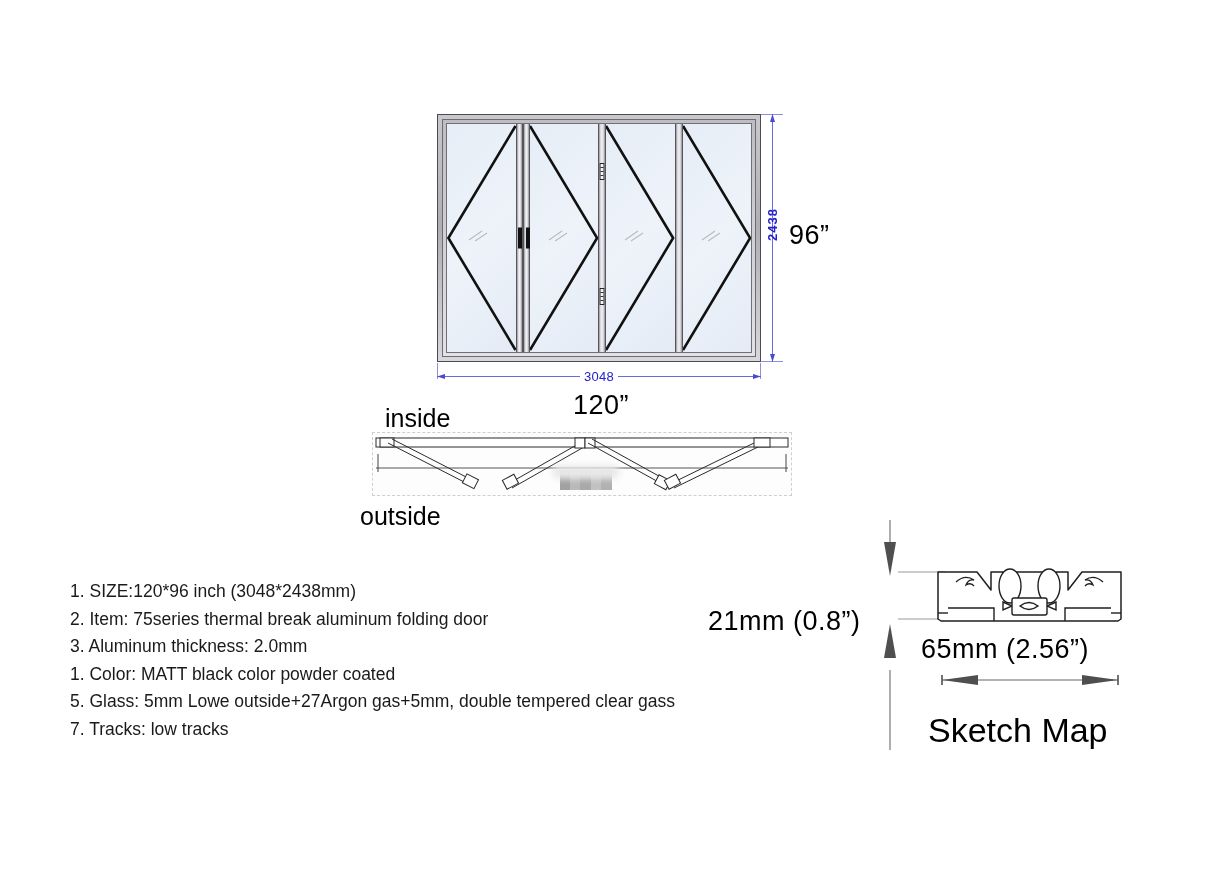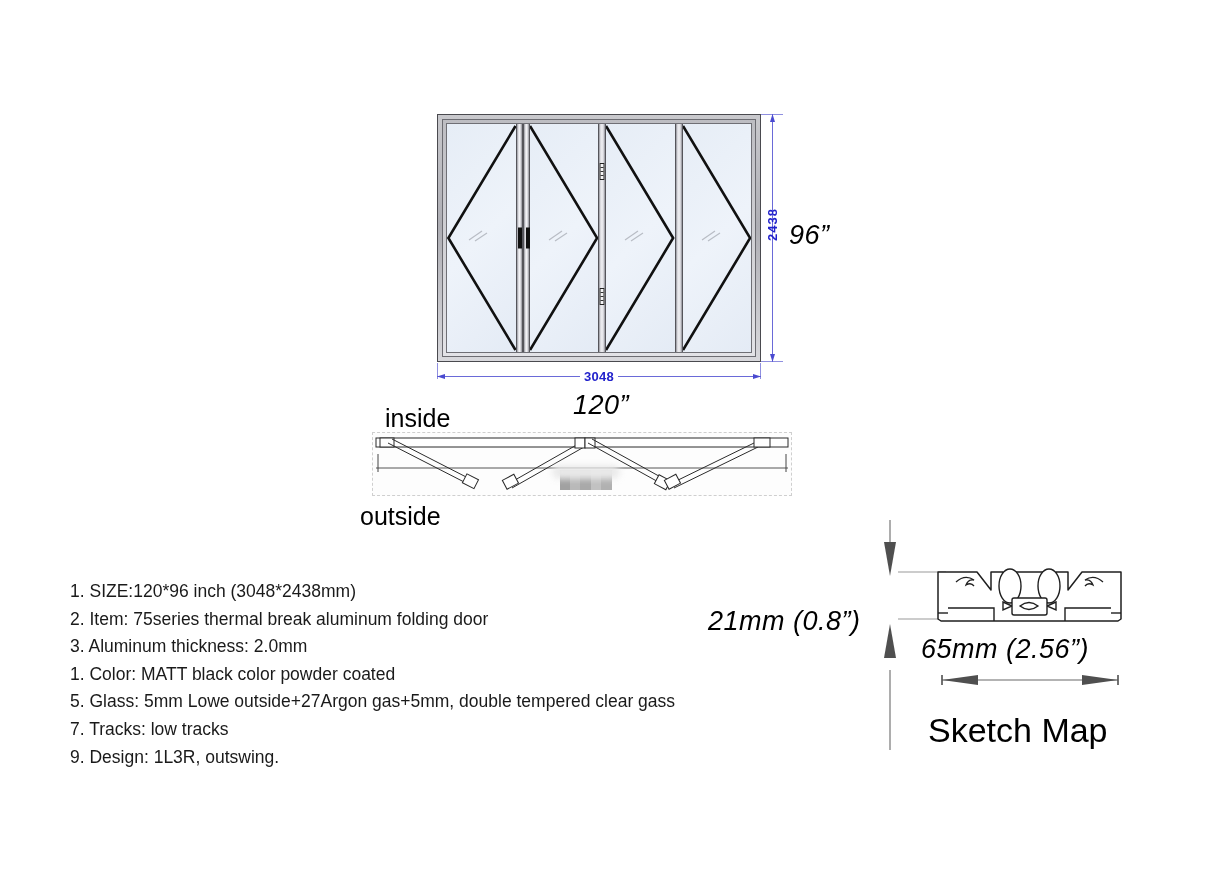--- a/index.html
+++ b/index.html
@@ -23,26 +23,26 @@
     height: 870px;
   }
 
   
   .txt {
     position: absolute;
     white-space: nowrap;
     line-height: 1;
     color: #000;
   }
-  .dim-black { font-size: 27px; letter-spacing: 0.5px; font-style: italic; }
+  .dim-black { font-size: 27px; letter-spacing: 0.5px; }
   .label-mid { font-size: 25px; }
   .dim-blue {
     color: #2222cc;
     font-size: 13px;
-    font-weight: bold;
+    font-weight: normal;
     letter-spacing: 0.3px;
   }
 
   
   #elevation {
     position: absolute;
     left: 437px;
     top: 114px;
     width: 324px;
     height: 248px;
@@ -375,21 +375,20 @@
 
   <div class="txt label-mid" style="left:360px; top:504px;">outside</div>
 
   <div id="speclist">
     <div class="line">1. SIZE:120*96 inch (3048*2438mm)</div>
     <div class="line">2. Item: 75series thermal break aluminum folding door</div>
     <div class="line">3. Aluminum thickness: 2.0mm</div>
     <div class="line">1. Color: MATT black color powder coated</div>
     <div class="line">5. Glass: 5mm Lowe outside+27Argon gas+5mm, double tempered clear gass</div>
     <div class="line">7. Tracks: low tracks</div>
-    <div class="line">9. Design: 1L3R, outswing.</div>
   </div>
 
   <div id="sketchmap">
     <svg class="sm-svg" viewBox="0 0 340 230">
 
       <line x1="30" y1="0" x2="30" y2="42" stroke="#8a8a8a" stroke-width="1.4"></line>
       <polygon points="30,56 24,22 36,22" fill="#4f4f4f"></polygon>
       <line x1="30" y1="150" x2="30" y2="230" stroke="#8a8a8a" stroke-width="1.4"></line>
       <polygon points="30,104 24,138 36,138" fill="#4f4f4f"></polygon>
 

